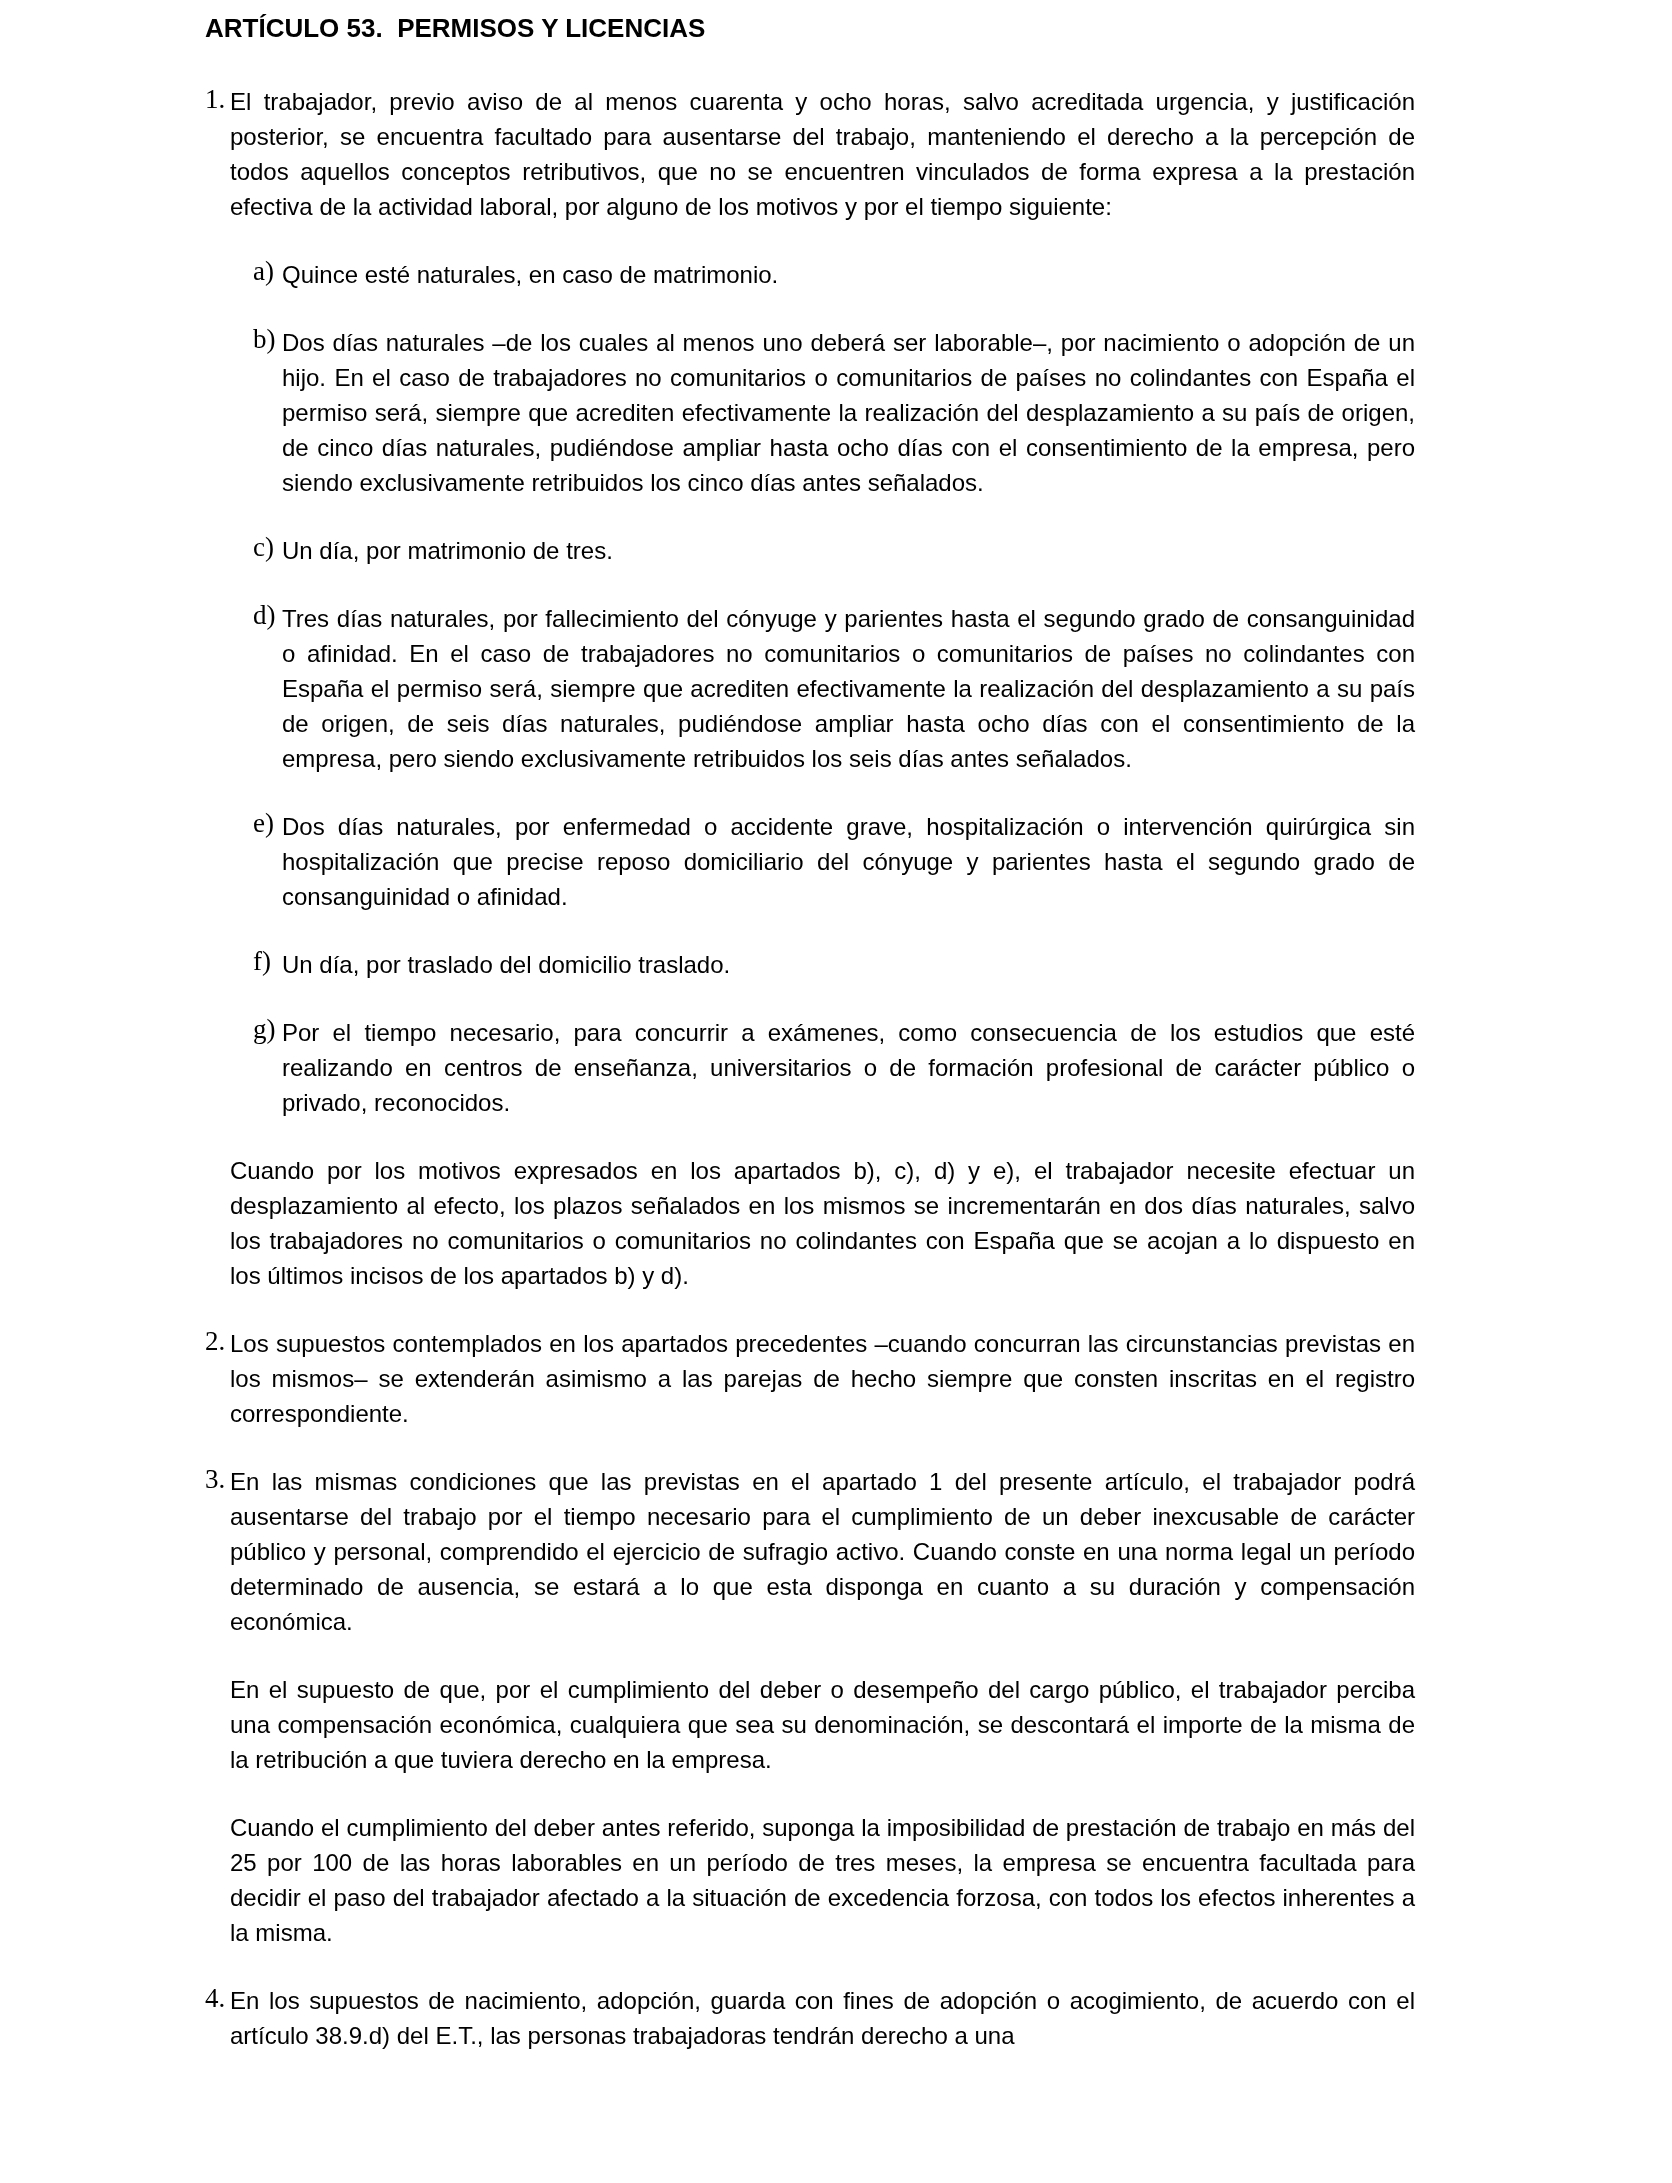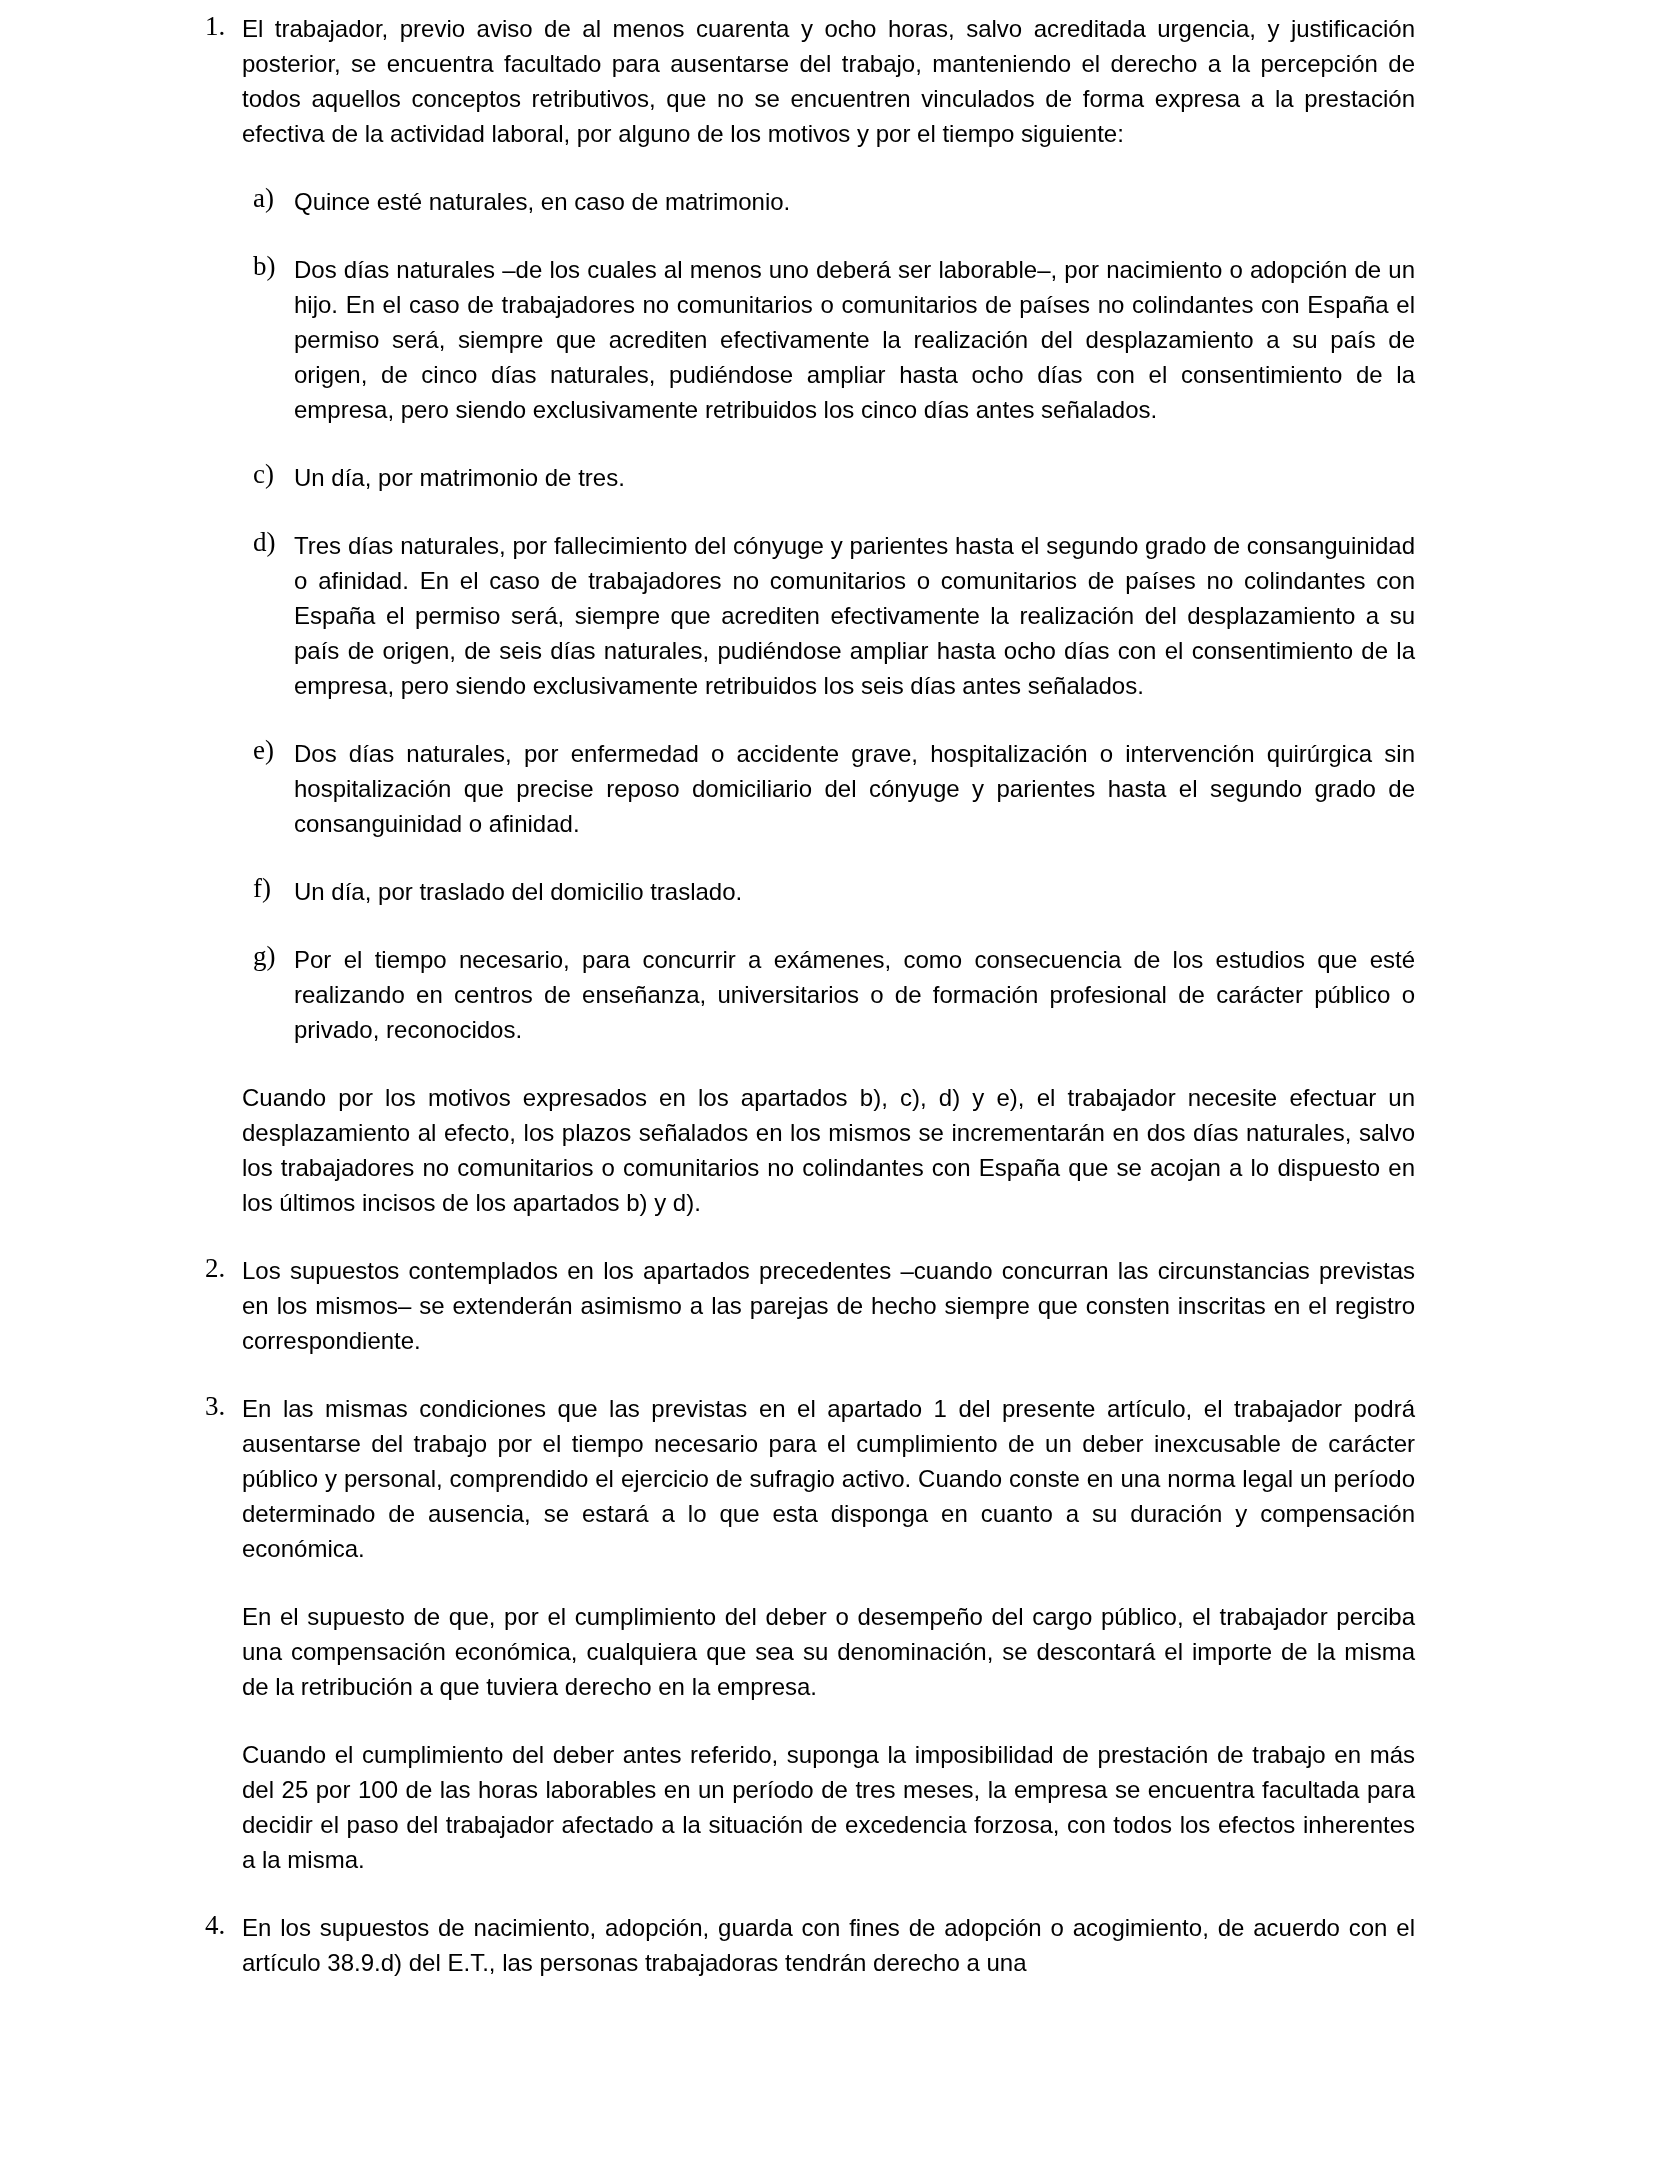--- a/index.html
+++ b/index.html
@@ -49,33 +49,34 @@
   }
   .sub-marker {
     position: absolute;
     left: 23px;
     top: -2.3px;
     font-family: "Liberation Serif", serif;
     font-size: 27px;
     line-height: 35px;
   }
   .para {
-    margin: 0 0 33px 12px;
+    margin: 0 0 33px 0;
     text-align: justify;
   }
   .num-body > .para:last-child,
   .sub-item > .para:last-child {
     margin-bottom: 0;
   }
 </style>
 </head>
 <body>
 
 <div class="page">
 
+  <h1 class="doc-title">ARTÍCULO 53.  PERMISOS Y LICENCIAS</h1>
 
   <section class="num-item">
     <span class="num-marker">1.</span>
     <div class="num-body">
       <p class="para">El trabajador, previo aviso de al menos cuarenta y ocho horas, salvo acreditada urgencia, y justificación posterior, se encuentra facultado para ausentarse del trabajo, manteniendo el derecho a la percepción de todos aquellos conceptos retributivos, que no se encuentren vinculados de forma expresa a la prestación efectiva de la actividad laboral, por alguno de los motivos y por el tiempo siguiente:</p>
 
       <div class="sub-item">
         <span class="sub-marker">a)</span>
         <p class="para">Quince esté naturales, en caso de matrimonio.</p>
       </div>

